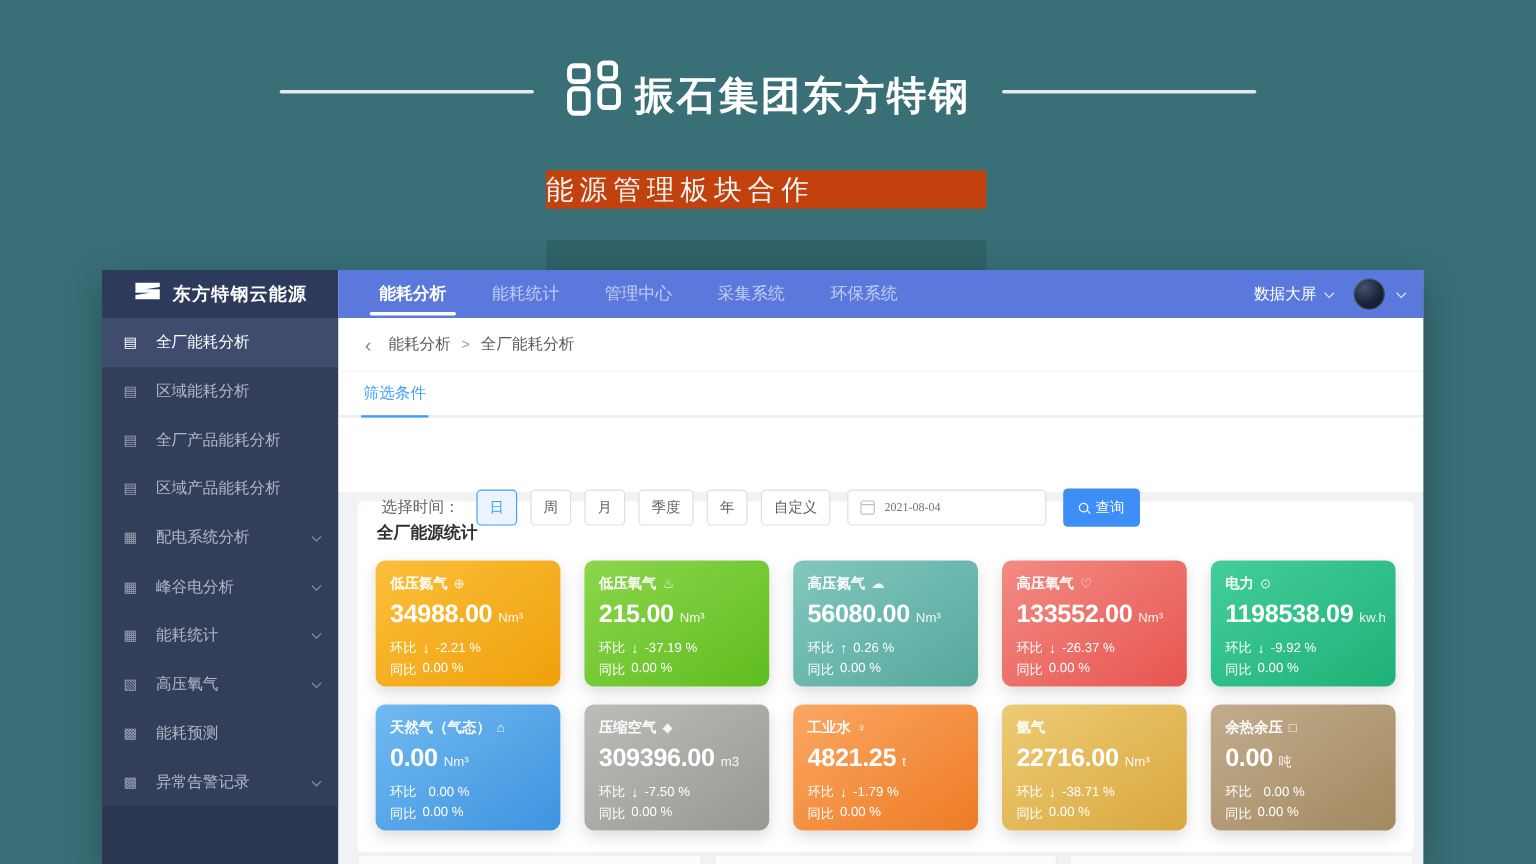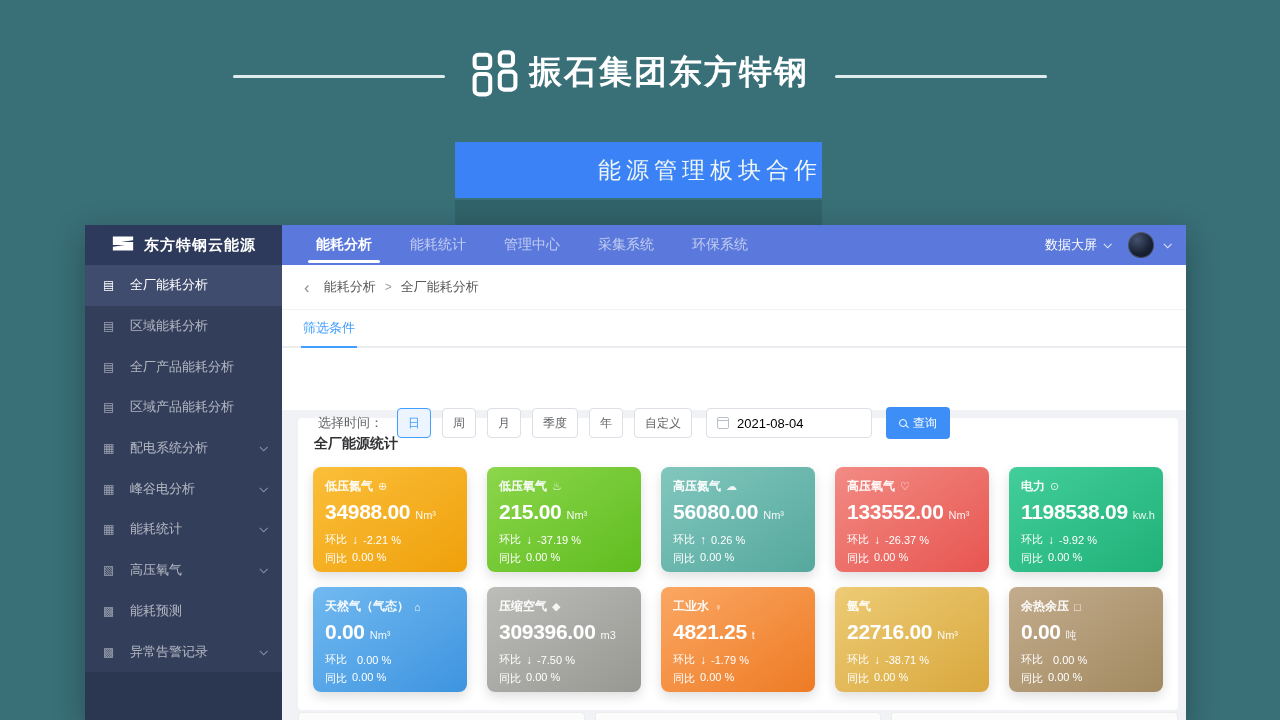--- a/index.html
+++ b/index.html
@@ -6,24 +6,24 @@
   html,body { width:1280px; height:720px; }
   body {
     font-family:"Liberation Sans","DejaVu Sans",sans-serif;
     background:#396F77; position:relative; overflow:hidden;
   }
 
   
   .brand-row { position:absolute; top:48px; left:0; width:1280px; height:56px;
     display:flex; align-items:center; justify-content:center; gap:26px; }
   .brand-line { width:212px; height:3px; background:rgba(238,246,246,.92); border-radius:2px; }
-  .brand-center { display:flex; align-items:flex-start; gap:10px; }
+  .brand-center { display:flex; align-items:flex-end; gap:10px; }
   .brand-title { color:#fff; font-size:33px; font-weight:bold; letter-spacing:2px; }
-  .subtitle-box { position:absolute; left:455px; top:142px; width:367px; height:56px;
-    background:#3b82f6; display:flex; align-items:center; justify-content:flex-end; }
+  .subtitle-box { position:absolute; left:455px; top:142px; width:367px; height:32px;
+    background:#c2410c; display:flex; align-items:center; justify-content:flex-start; }
   .subtitle-text { color:#EFF6F6; font-size:23px; letter-spacing:5px; font-weight:500; }
   .ghost-box { position:absolute; left:455px; top:200px; width:367px; height:40px;
     background:#2C5A61; opacity:.55; }
 
   
   .dash { position:absolute; left:85px; top:225px; width:1101px; height:495px;
     box-shadow:0 10px 30px rgba(0,0,0,.28); background:#F0F2F5; }
 
   
   .dash-header { position:absolute; top:0; left:0; right:0; height:40px; display:flex; }
@@ -73,21 +73,21 @@
   .filter-label { font-size:13px; color:#606266; margin-right:14px; }
   .period-btn { height:30px; min-width:33px; padding:0 10px; margin-right:11px;
     background:#fff; border:1px solid #DCDFE6; border-radius:4px; font-size:12px;
     color:#606266; display:flex; align-items:center; justify-content:center; cursor:pointer; }
   .period-btn.active { background:#ECF5FF; border-color:#409EFF; color:#409EFF; }
   .date-input { height:30px; width:166px; margin-left:3px; background:#fff;
     border:1px solid #DCDFE6; border-radius:4px; display:flex; align-items:center;
     padding:0 10px; gap:8px; cursor:text; }
   .cal-icon { width:12px; height:12px; border:1.3px solid #b9bec7; border-radius:2px; position:relative; flex:none; }
   .cal-icon::before { content:""; position:absolute; top:2px; left:0; right:0; height:1.3px; background:#b9bec7; }
-  .date-text { font-size:13px; color:#000000; }
+  .date-text { font-size:10px; color:#737373;font-family:Liberation Serif, serif; }
   .query-btn { height:28px; padding:16px 13px; margin-left:14px; background:#3E8EF7;
     border:none; border-radius:4px; color:#fff; font-size:12px; display:flex;
     align-items:center; gap:6px; cursor:pointer; }
   .search-icon { width:8px; height:8px; border:1.4px solid #fff; border-radius:50%; position:relative; }
   .search-icon::after { content:""; position:absolute; width:4px; height:1.4px; background:#fff;
     transform:rotate(45deg); right:-3px; bottom:-1px; }
 
   
   .stats-panel { margin:8px 8px 0 16px; width:880px; height:292px; background:#fff;
     border-radius:4px; padding:14px 15px; }

